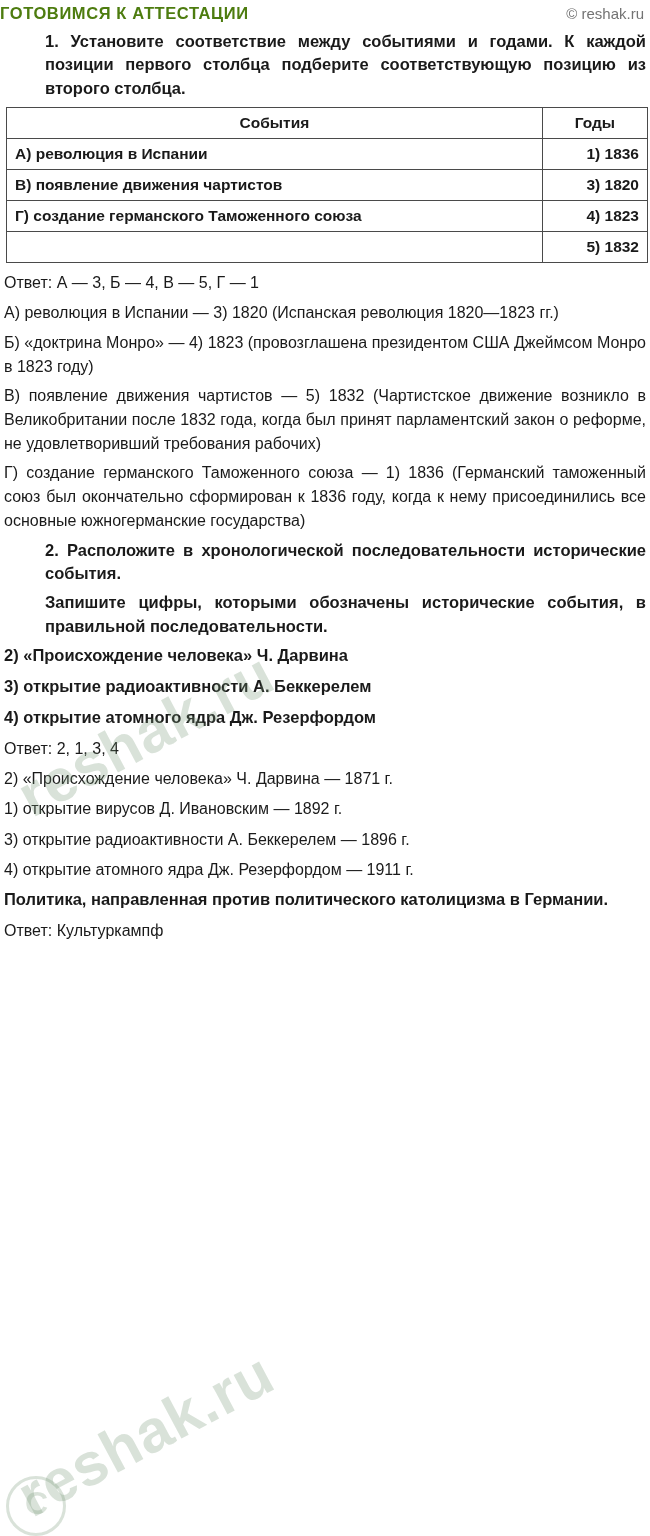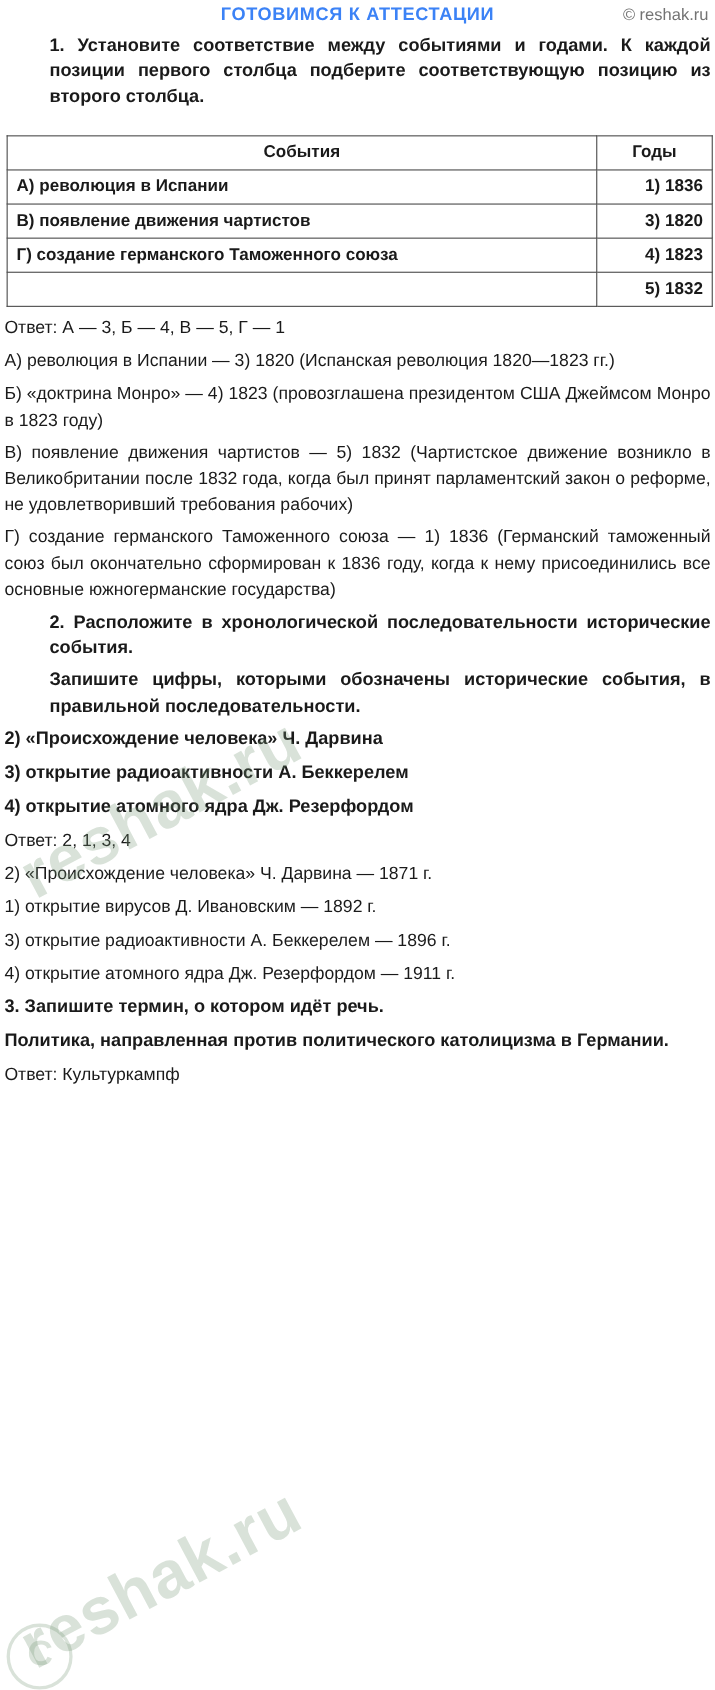--- a/index.html
+++ b/index.html
@@ -25,22 +25,21 @@
   
   .header {
     position: relative;
     height: 30px;
   }
   .header-title {
     position: absolute;
     left: 0;
     right: 0;
     top: 4px;
-    text-align: center;
-    color: #3b82f6;
+    color: #4d7c0f;
     font-weight: bold;
     font-size: 16.5px;
     letter-spacing: 0.6px;
   }
   .copyright {
     position: absolute;
     right: 6px;
     top: 5px;
     font-size: 15px;
     color: #737373;
@@ -78,21 +77,21 @@
   .answer-line {
     font-size: 16px;
     line-height: 1.45;
     margin-bottom: 7px;
   }
 
   
   table.match-table {
     border-collapse: collapse;
     width: 642px;
-    margin: 23px 0 8px 2px;
+    margin: 7px 0 8px 2px;
     table-layout: fixed;
   }
   table.match-table th,
   table.match-table td {
     border: 1px solid #4a4a4a;
     padding: 6px 8px;
     font-size: 15.5px;
     vertical-align: middle;
   }
   table.match-table th {
@@ -210,18 +209,17 @@
     <p class="bold-line">2) «Происхождение человека» Ч. Дарвина</p>
     <p class="bold-line">3) открытие радиоактивности А. Беккерелем</p>
     <p class="bold-line">4) открытие атомного ядра Дж. Резерфордом</p>
 
     <p class="answer-line">Ответ: 2, 1, 3, 4</p>
     <p class="answer-line">2) «Происхождение человека» Ч. Дарвина — 1871 г.</p>
     <p class="answer-line">1) открытие вирусов Д. Ивановским — 1892 г.</p>
     <p class="answer-line">3) открытие радиоактивности А. Беккерелем — 1896 г.</p>
     <p class="answer-line">4) открытие атомного ядра Дж. Резерфордом — 1911 г.</p>
 
-    <p class="bold-line">3. Запишите термин, о котором идёт речь.</p>
     <p class="bold-line">Политика, направленная против политического католицизма в Германии.</p>
     <p class="answer-line">Ответ: Культуркампф</p>
 
   </div>
 </div>
 
 </body></html>

